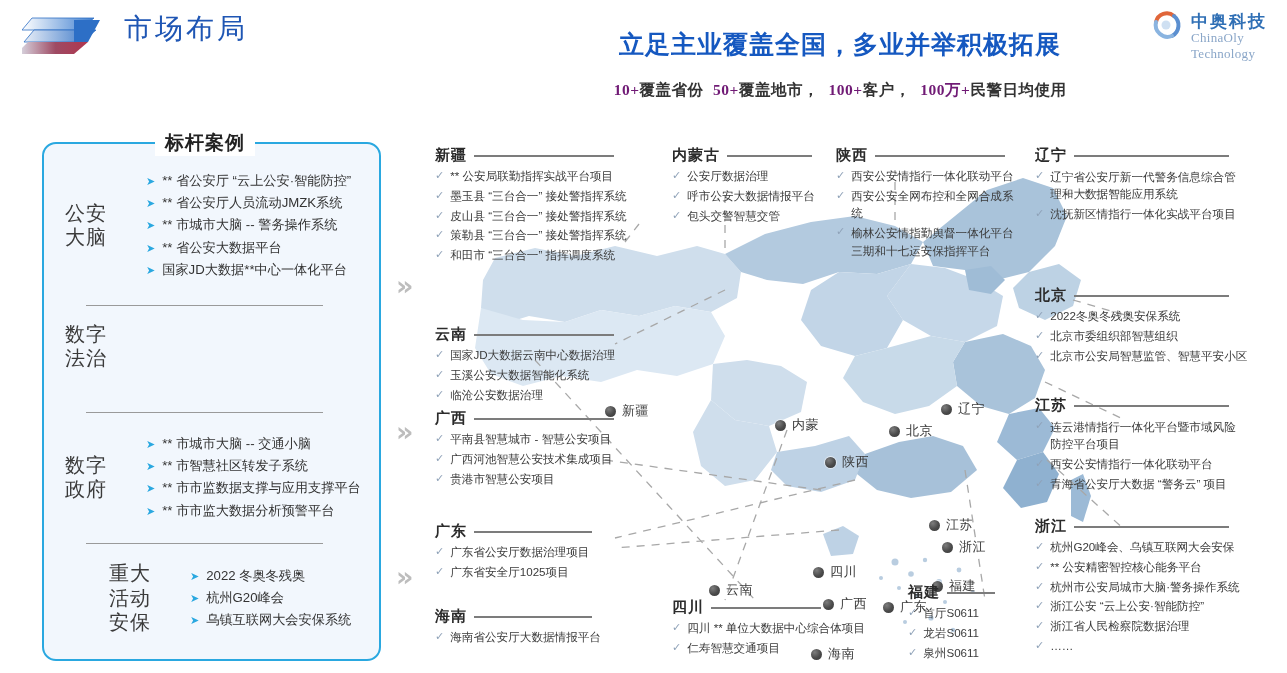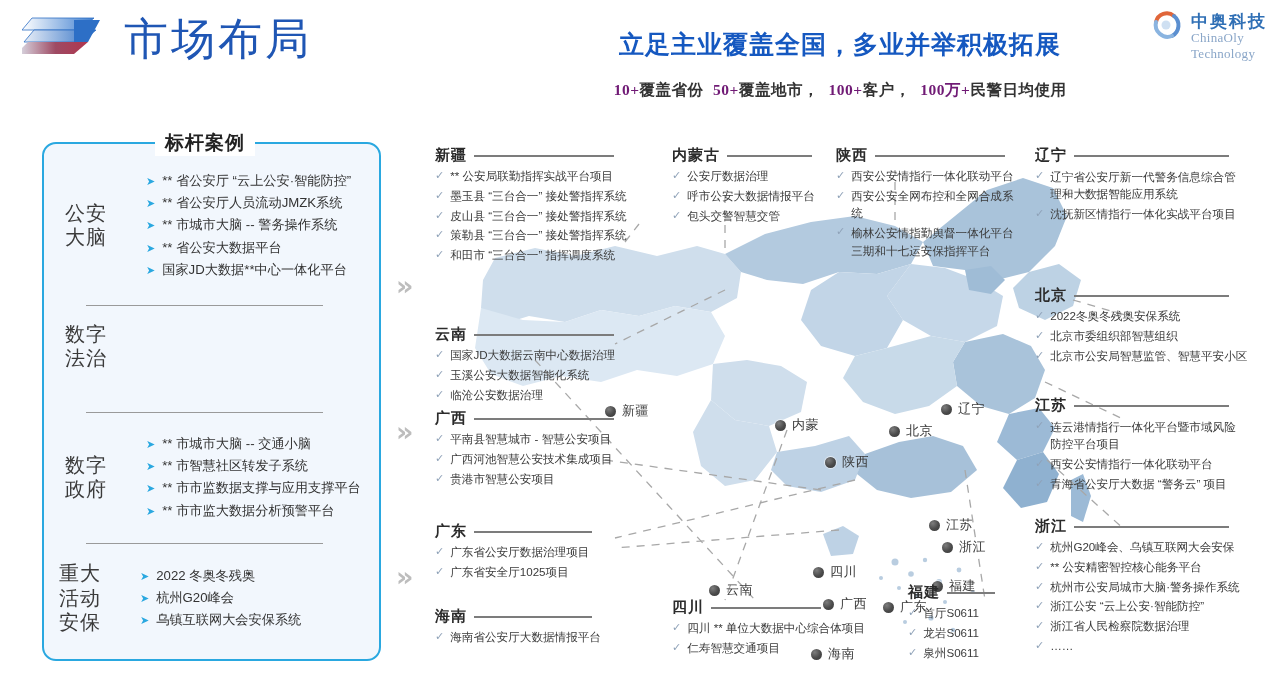--- a/index.html
+++ b/index.html
@@ -7,21 +7,21 @@
     width:1287px;height:673px;background:#ffffff;
     font-family:"Liberation Sans","DejaVu Sans",sans-serif;
     overflow:hidden;position:relative;
   }
   .page{position:relative;width:1287px;height:673px;}
 
   
   .logo-mark{position:absolute;left:22px;top:12px;width:92px;height:46px;}
   .page-title{
     position:absolute;left:124px;top:10px;
-    font-size:44px;color:#1f56b4;letter-spacing:3px;font-weight:400;
+    font-size:28px;color:#1f56b4;letter-spacing:3px;font-weight:400;
     font-family:"DejaVu Sans","Liberation Sans",sans-serif;
   }
   .headline{
     position:absolute;left:560px;top:28px;width:560px;text-align:center;
     font-size:25px;font-weight:bold;color:#1558c0;letter-spacing:1px;
   }
   .stats{
     position:absolute;left:560px;top:80px;width:560px;text-align:center;
     font-size:15.5px;color:#333;letter-spacing:.5px;
   }
@@ -158,21 +158,21 @@
     <div class="grp-label">数字<br>政府</div>
     <div class="grp-items">
       <div class="li"><span class="ar">➤</span><span>** 市城市大脑 -- 交通小脑</span></div>
       <div class="li"><span class="ar">➤</span><span>** 市智慧社区转发子系统</span></div>
       <div class="li"><span class="ar">➤</span><span>** 市市监数据支撑与应用支撑平台</span></div>
       <div class="li"><span class="ar">➤</span><span>** 市市监大数据分析预警平台</span></div>
     </div>
   </div>
   <div class="divider" style="top:543px;"></div>
 
-  <div class="grp" style="left:36px;top:560px;">
+  <div class="grp" style="left:42px;top:560px;padding-left:44px;">
     <div class="grp-label">重大<br>活动<br>安保</div>
     <div class="grp-items">
       <div class="li"><span class="ar">➤</span><span>2022 冬奥冬残奥</span></div>
       <div class="li"><span class="ar">➤</span><span>杭州G20峰会</span></div>
       <div class="li"><span class="ar">➤</span><span>乌镇互联网大会安保系统</span></div>
     </div>
   </div>
 
   <div class="chev" style="left:396px;top:272px;">»</div>
   <div class="chev" style="left:396px;top:418px;">»</div>

